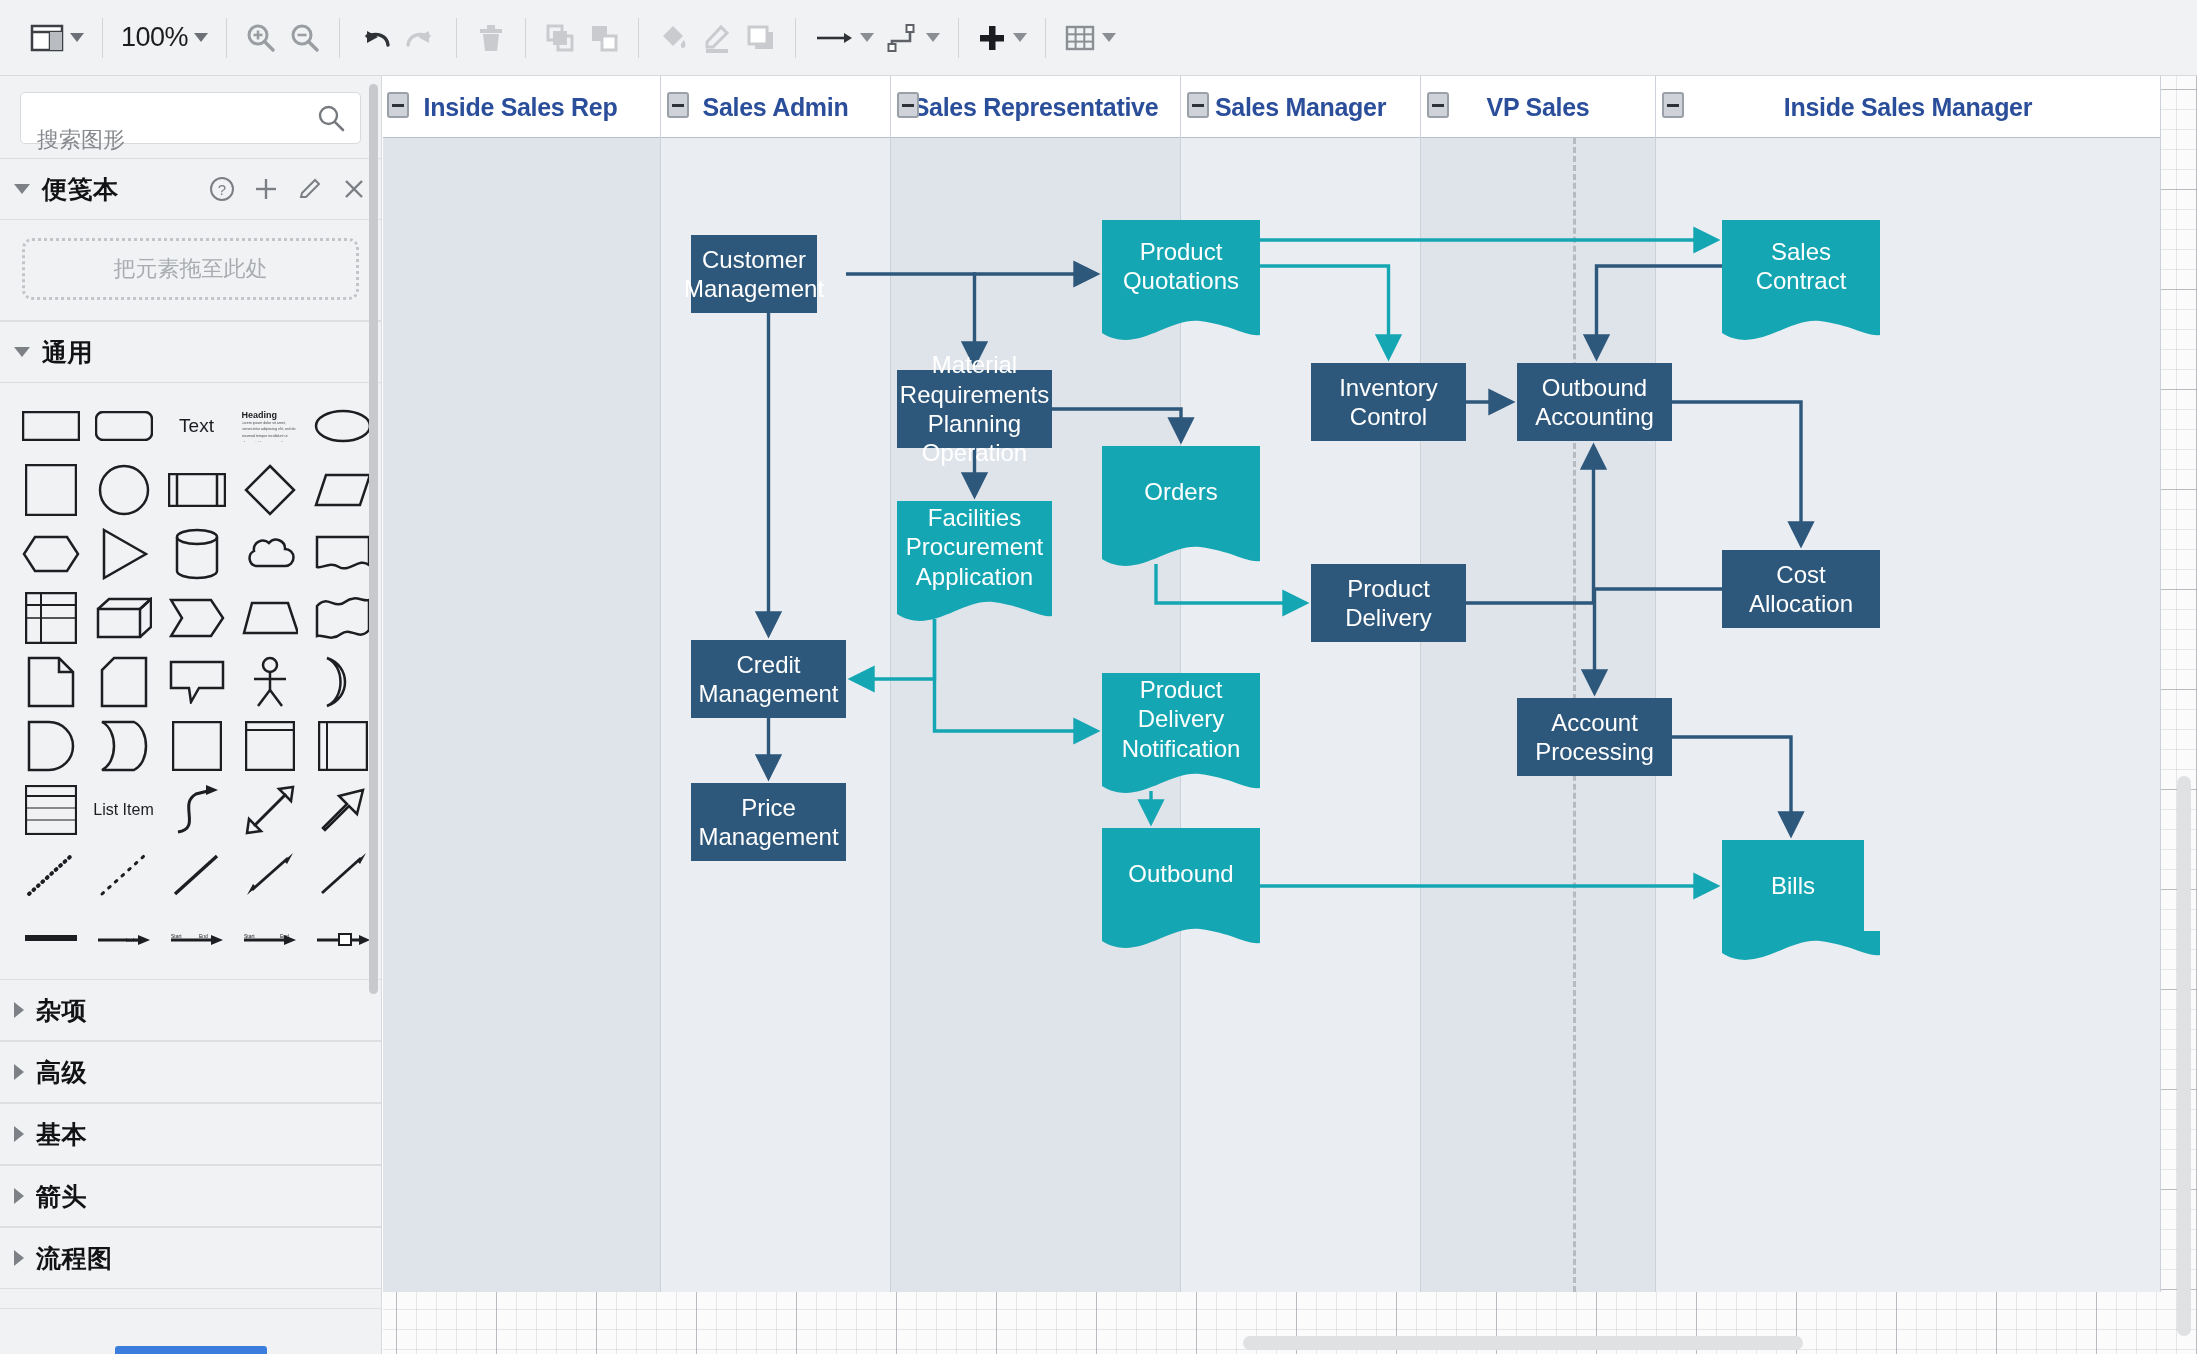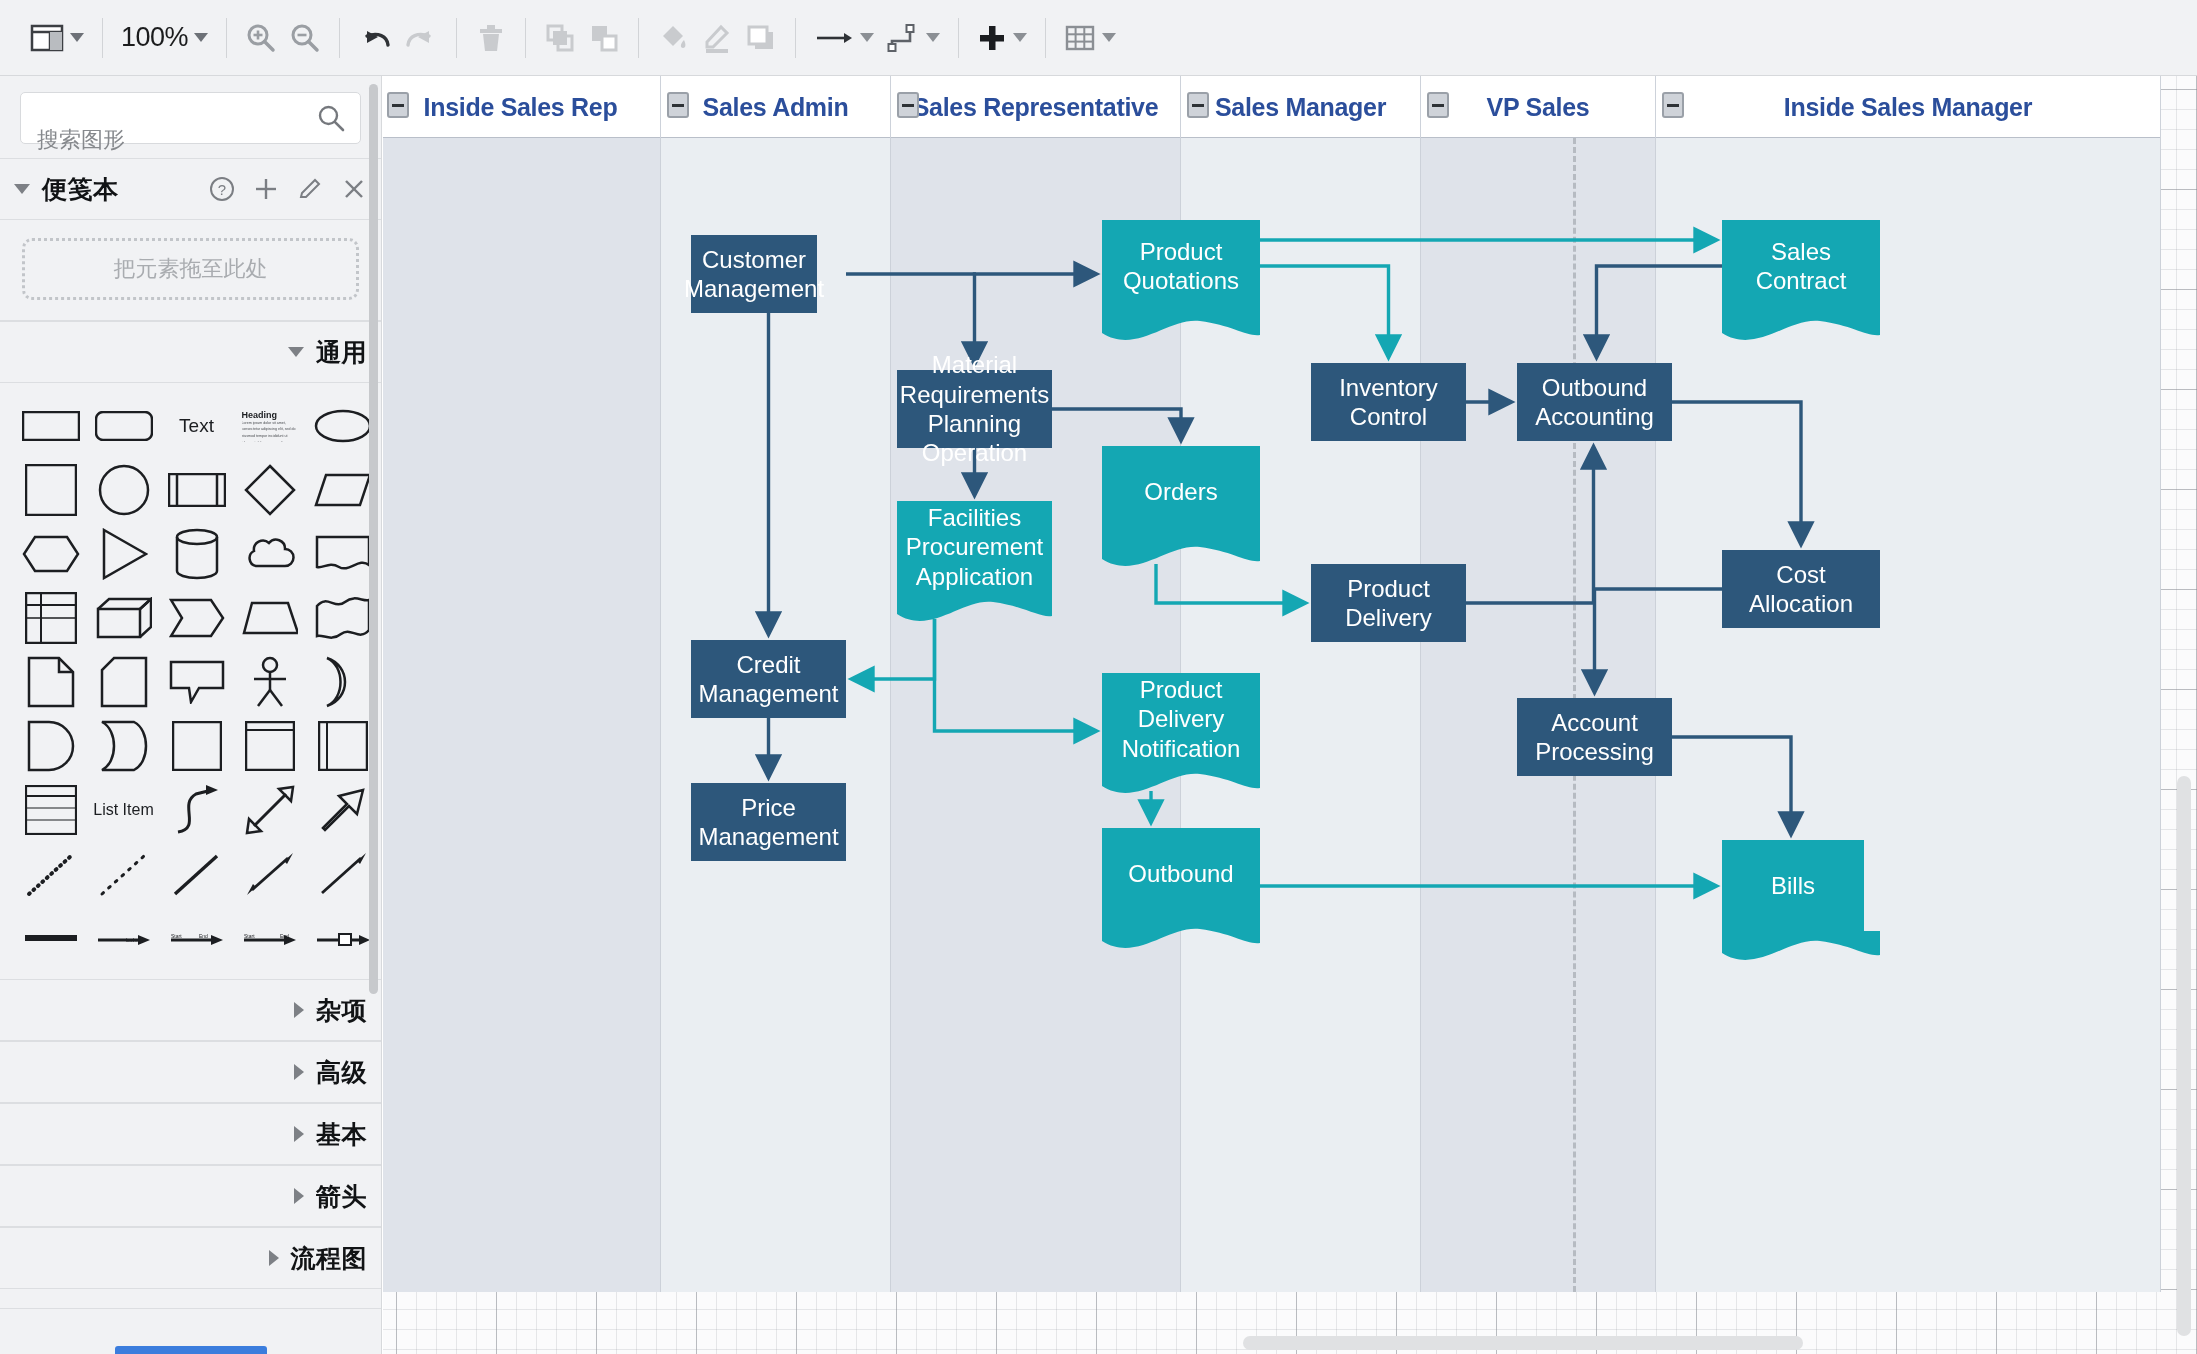--- a/index.html
+++ b/index.html
@@ -54,21 +54,21 @@
     margin-top: 44px;
   }
   #search-input::placeholder { color: #86898d; }
   .mag {
     position: absolute; right: 14px; top: 50%; transform: translateY(-50%);
   }
 
   .sb-section-head {
     display: flex; align-items: center; height: 62px;
     border-top: 1px solid #dcdee1; border-bottom: 1px solid #dcdee1;
-    padding: 0 14px; background: #f1f2f4; cursor: pointer; justify-content: flex-end;
+    padding: 0 14px; background: #f1f2f4; cursor: pointer;
   }
   .tri {
     width: 0; height: 0; margin-right: 12px; flex: none;
   }
   .tri.down {
     border-left: 8px solid transparent; border-right: 8px solid transparent;
     border-top: 10px solid #7d8085;
   }
   .tri.right {
     border-top: 8px solid transparent; border-bottom: 8px solid transparent;

